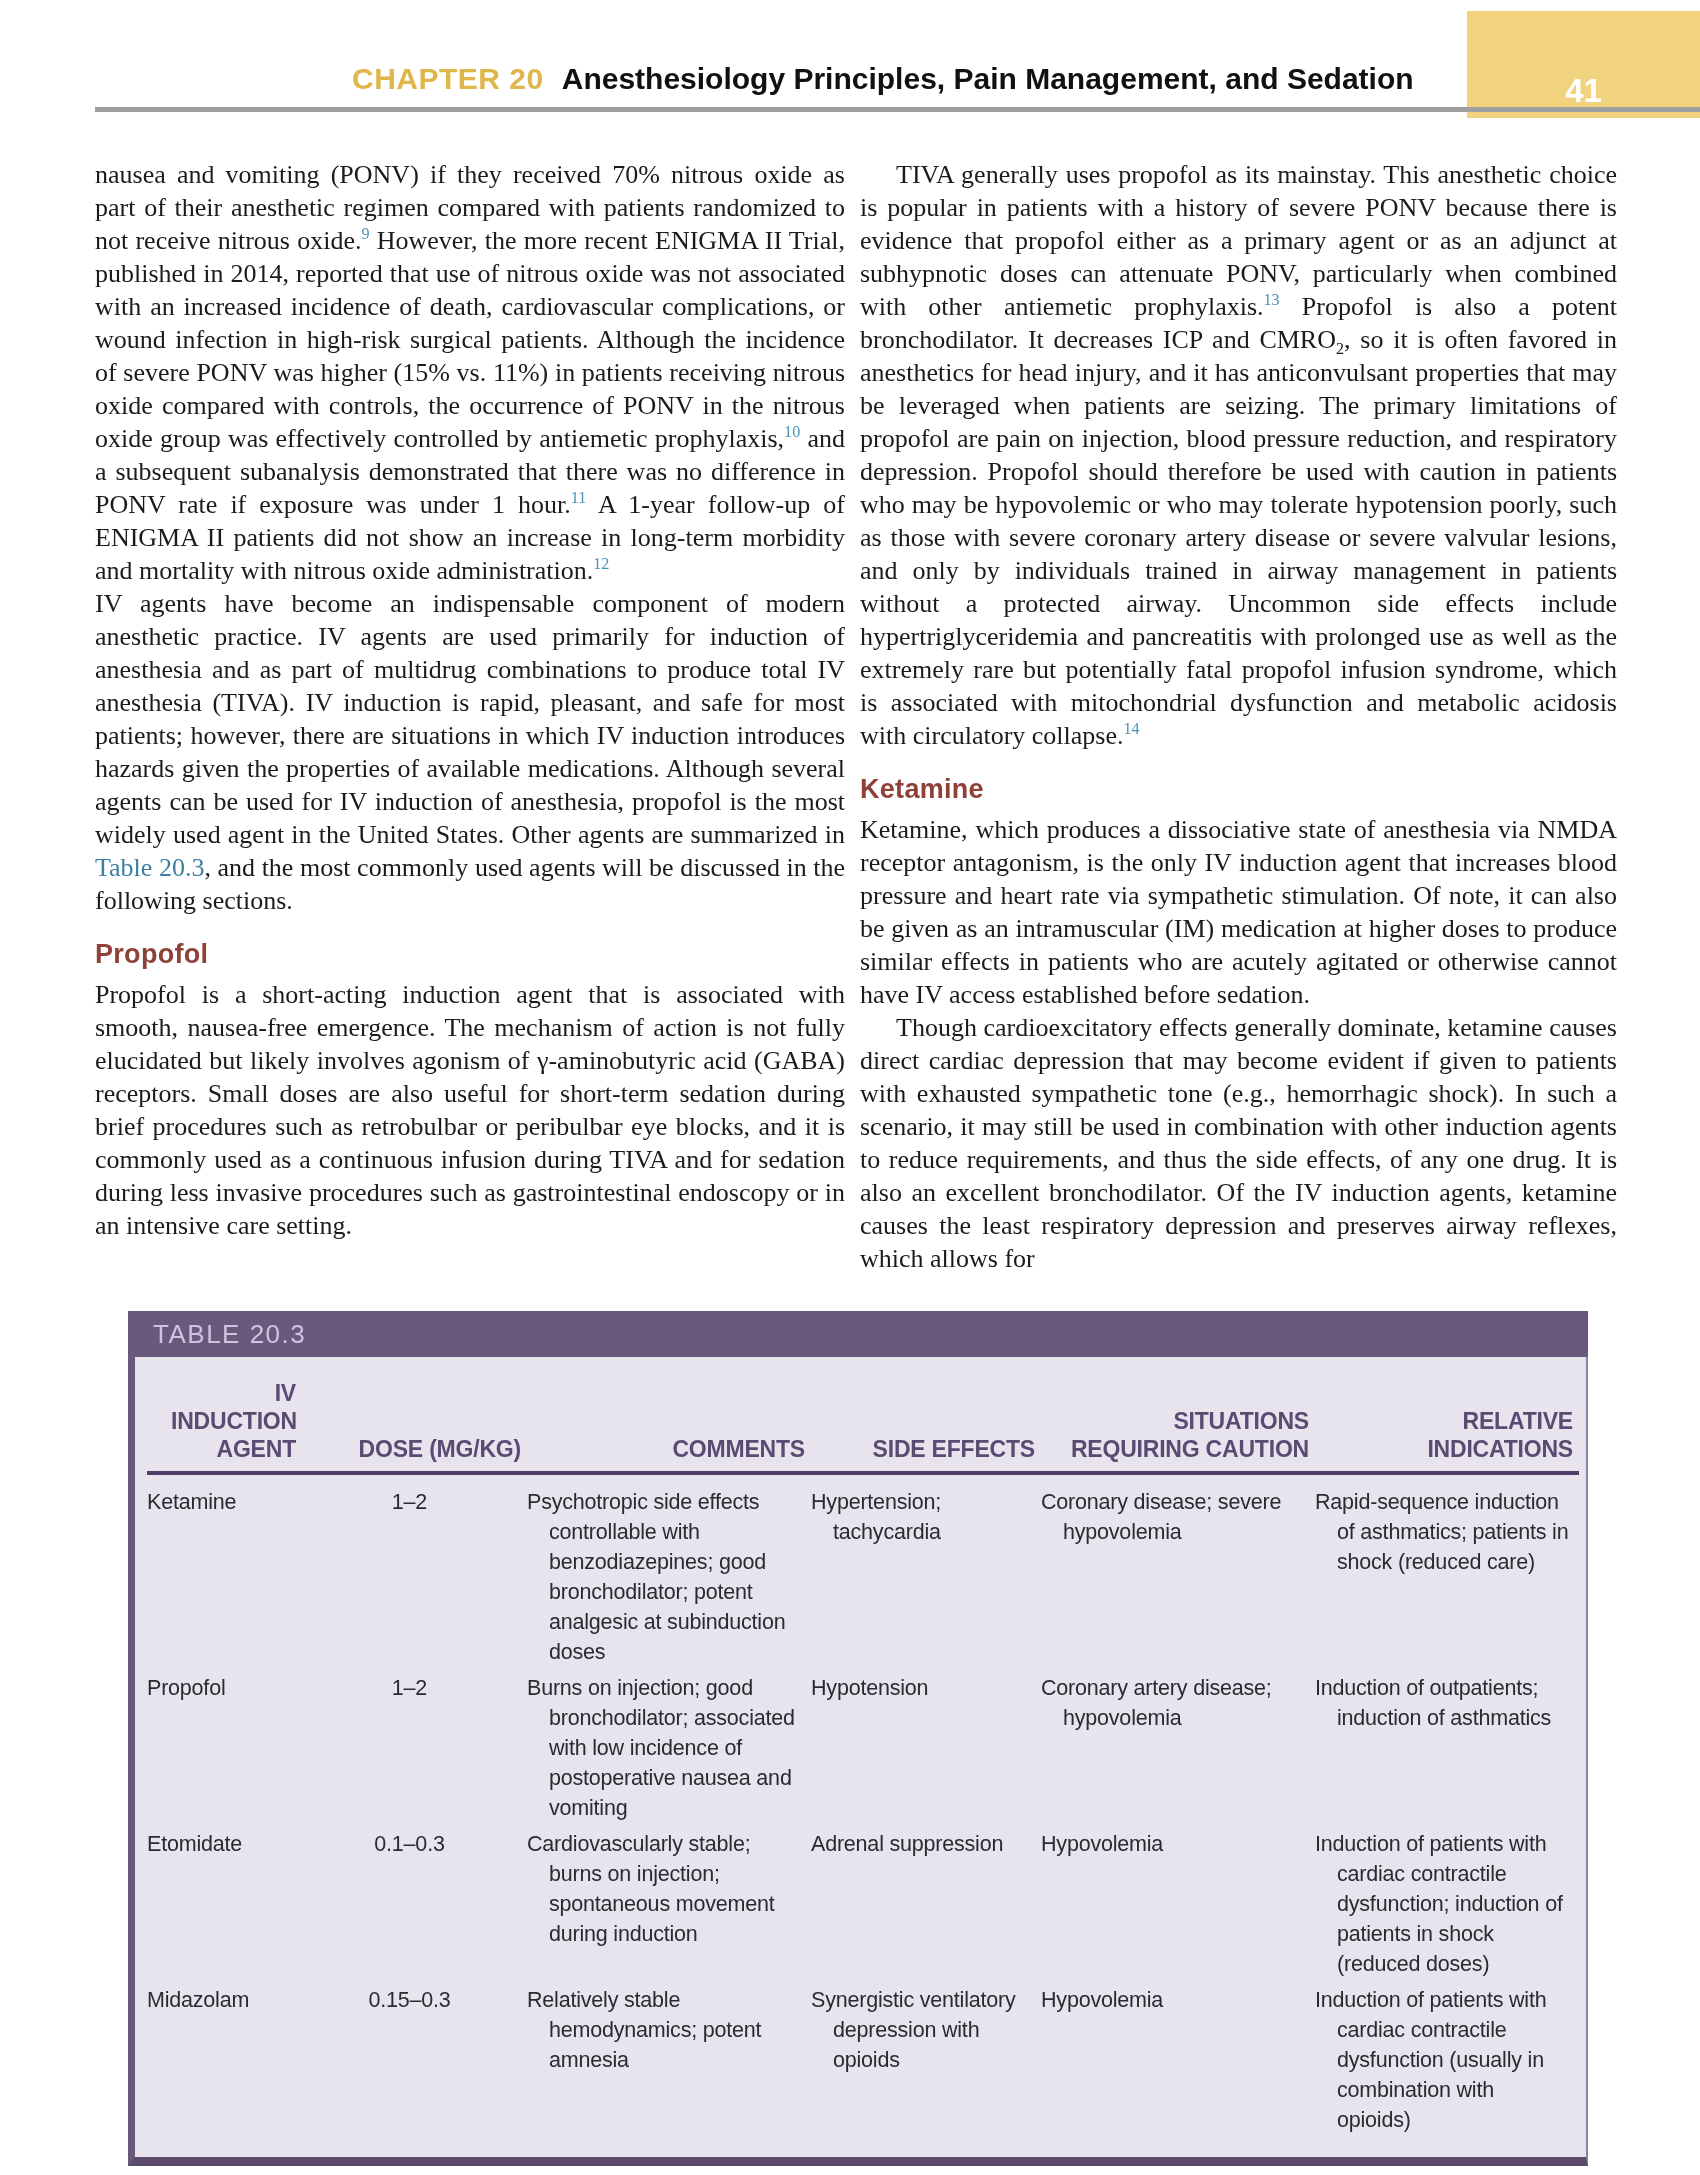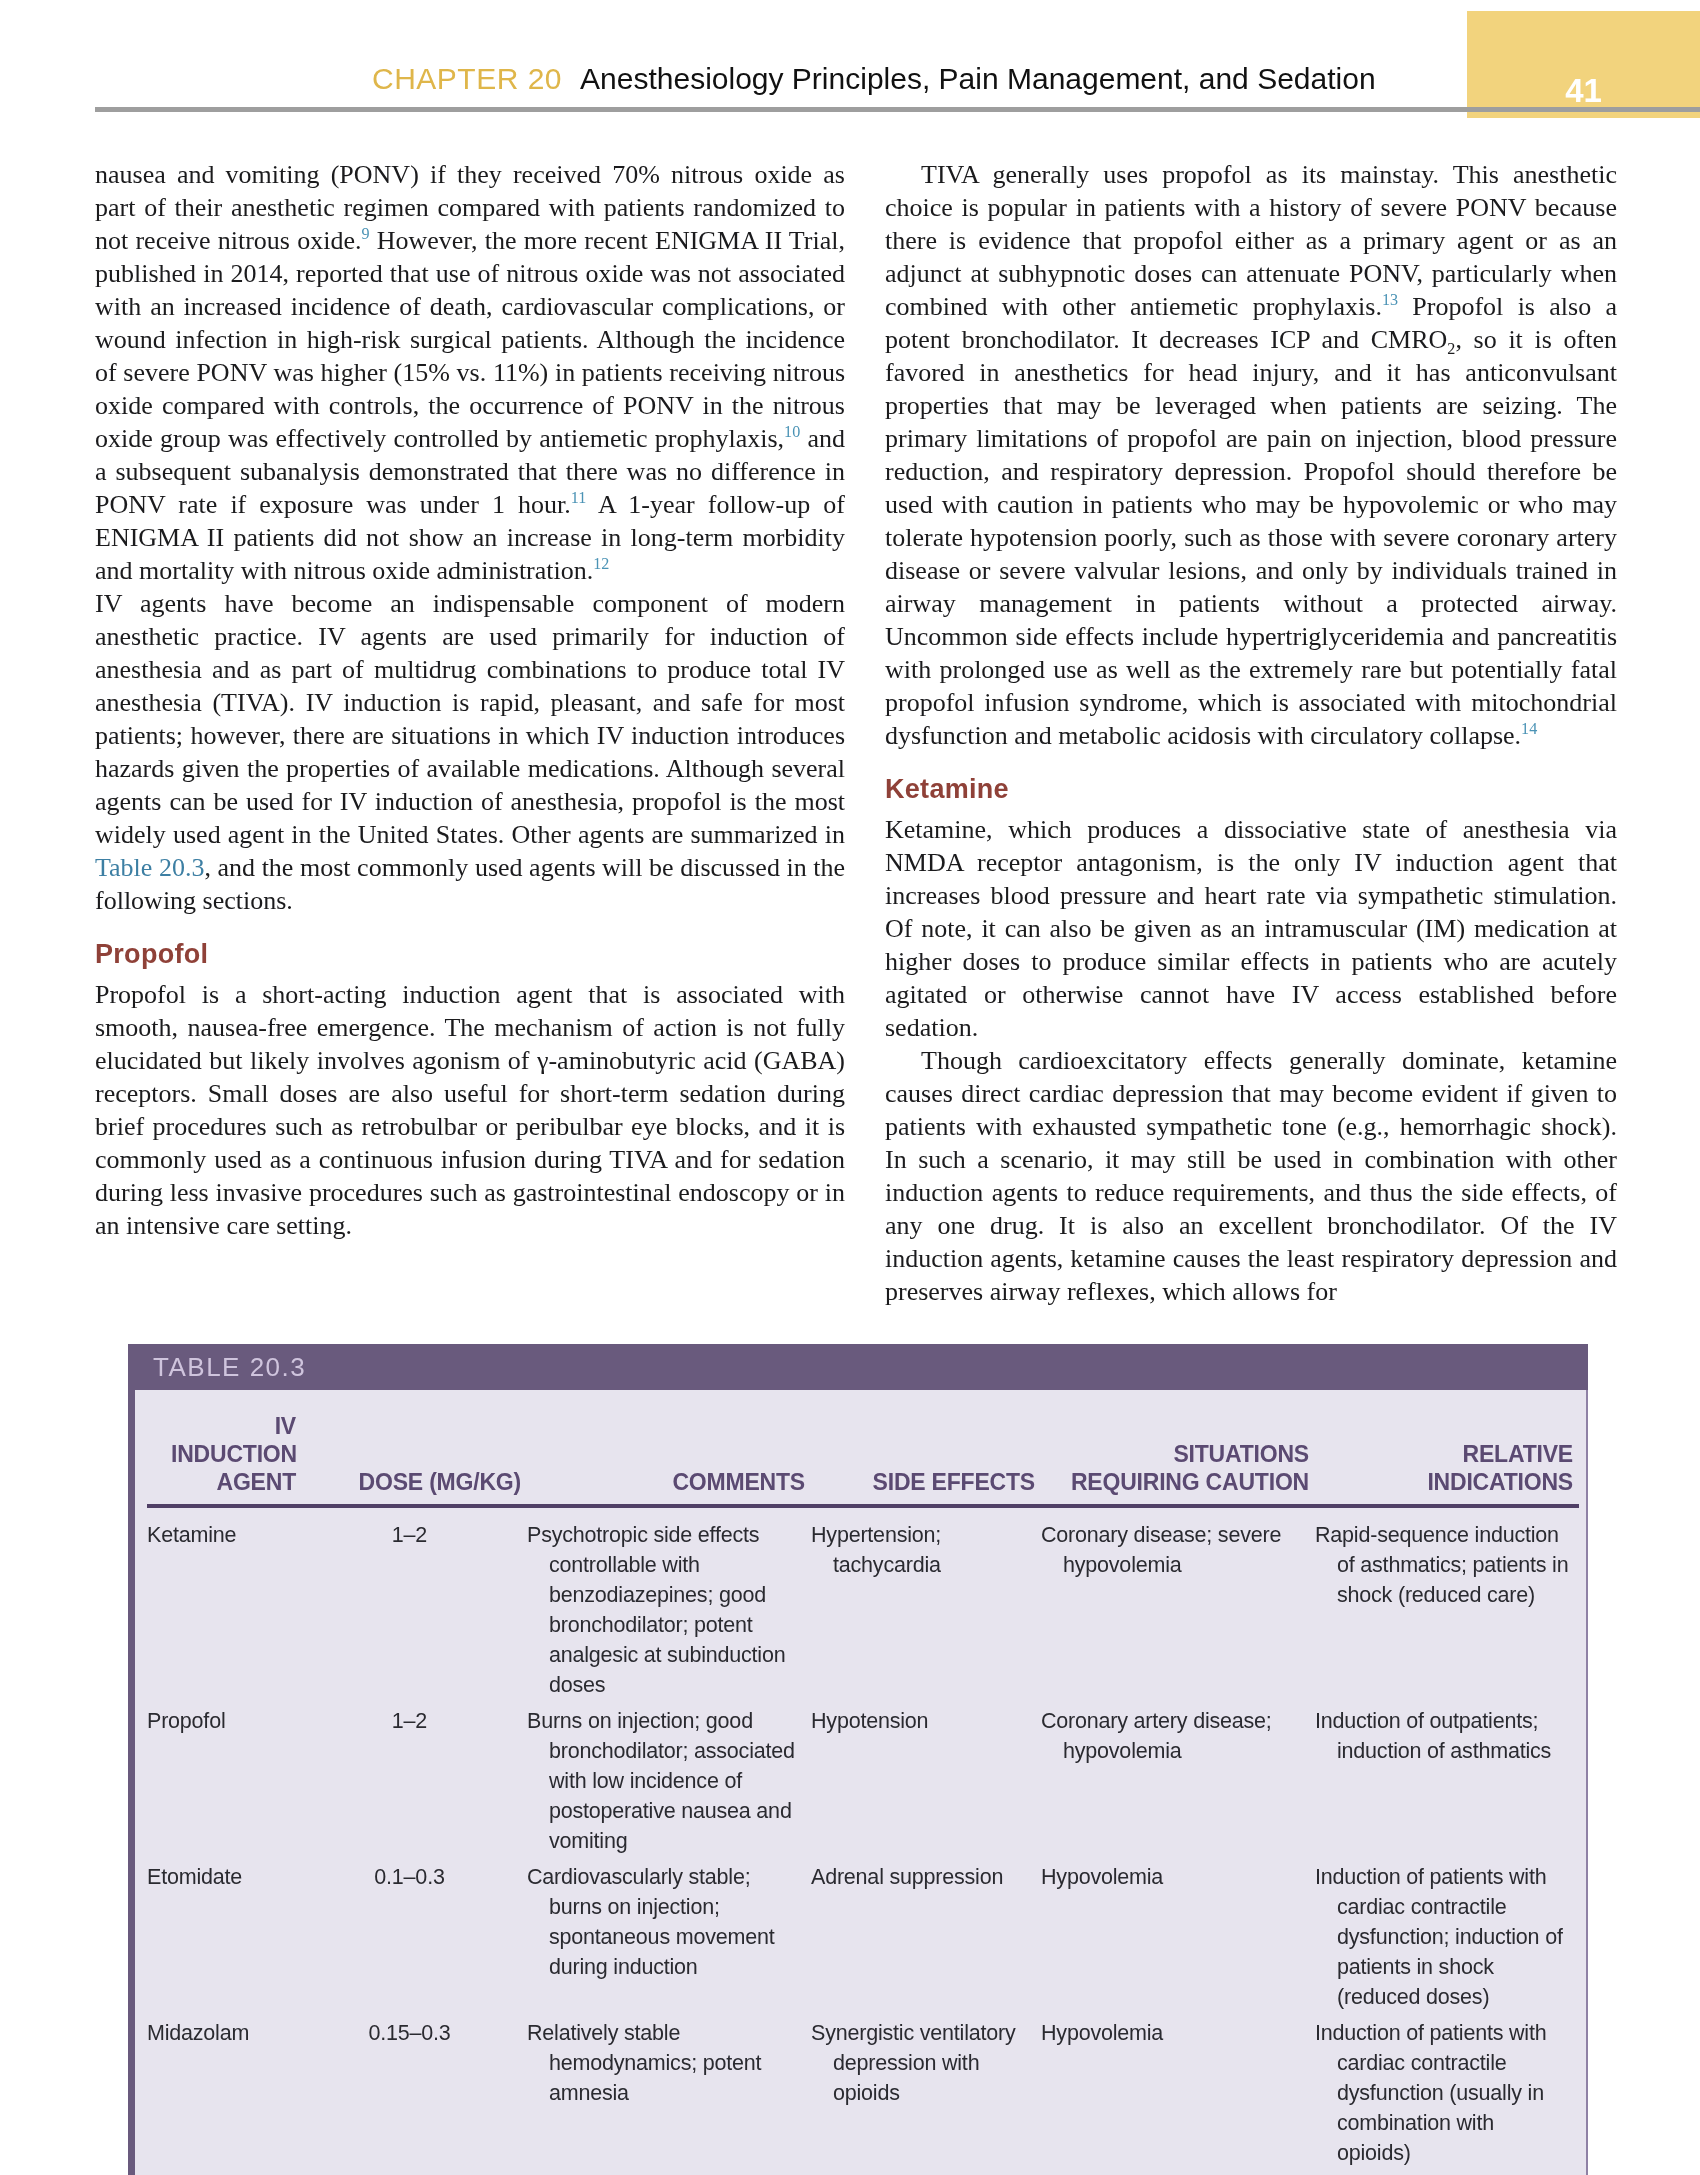--- a/index.html
+++ b/index.html
@@ -8,41 +8,41 @@
     width:1700px;height:2175px;
     background:#ffffff;
     overflow:hidden;
     font-family:"Liberation Serif", serif;
     color:#1b1b1d;
   }
   
   .header-line{
     position:absolute;top:62px;left:352px;
     font-family:"Liberation Sans", sans-serif;
-    font-size:30px;font-weight:normal;white-space:nowrap;margin-left:20px;
+    font-size:30px;font-weight:bold;white-space:nowrap;
   }
   .chapter-label{color:#dfb64a;margin-right:18px;letter-spacing:.5px;}
   .chapter-title{color:#111111;}
   .header-rule{
     position:absolute;top:107px;left:95px;width:1605px;height:5px;
     background:#9e9e9e;
   }
   .page-tab{
     position:absolute;top:11px;right:0;width:233px;height:107px;
     background:#f2d37d;
   }
   .page-number{
     position:absolute;bottom:8px;left:0;width:100%;
     text-align:center;color:#ffffff;
     font-family:"Liberation Sans", sans-serif;
     font-size:33px;font-weight:bold;
   }
   
   .content{position:absolute;top:158px;left:95px;width:1522px;}
-  .columns{display:flex;gap:40px;align-items:flex-start;}
+  .columns{display:flex;gap:15px;align-items:flex-start;}
   .col-left{width:750px;flex:0 0 750px;}
   .col-right{flex:1;}
   p.body-para{
     margin:0;font-size:26px;line-height:33px;text-align:justify;
   }
   p.indent{text-indent:36px;}
   sup.ref{
     color:#4b93b5;font-size:0.62em;line-height:0;
     vertical-align:super;font-family:"Liberation Serif", serif;
   }

